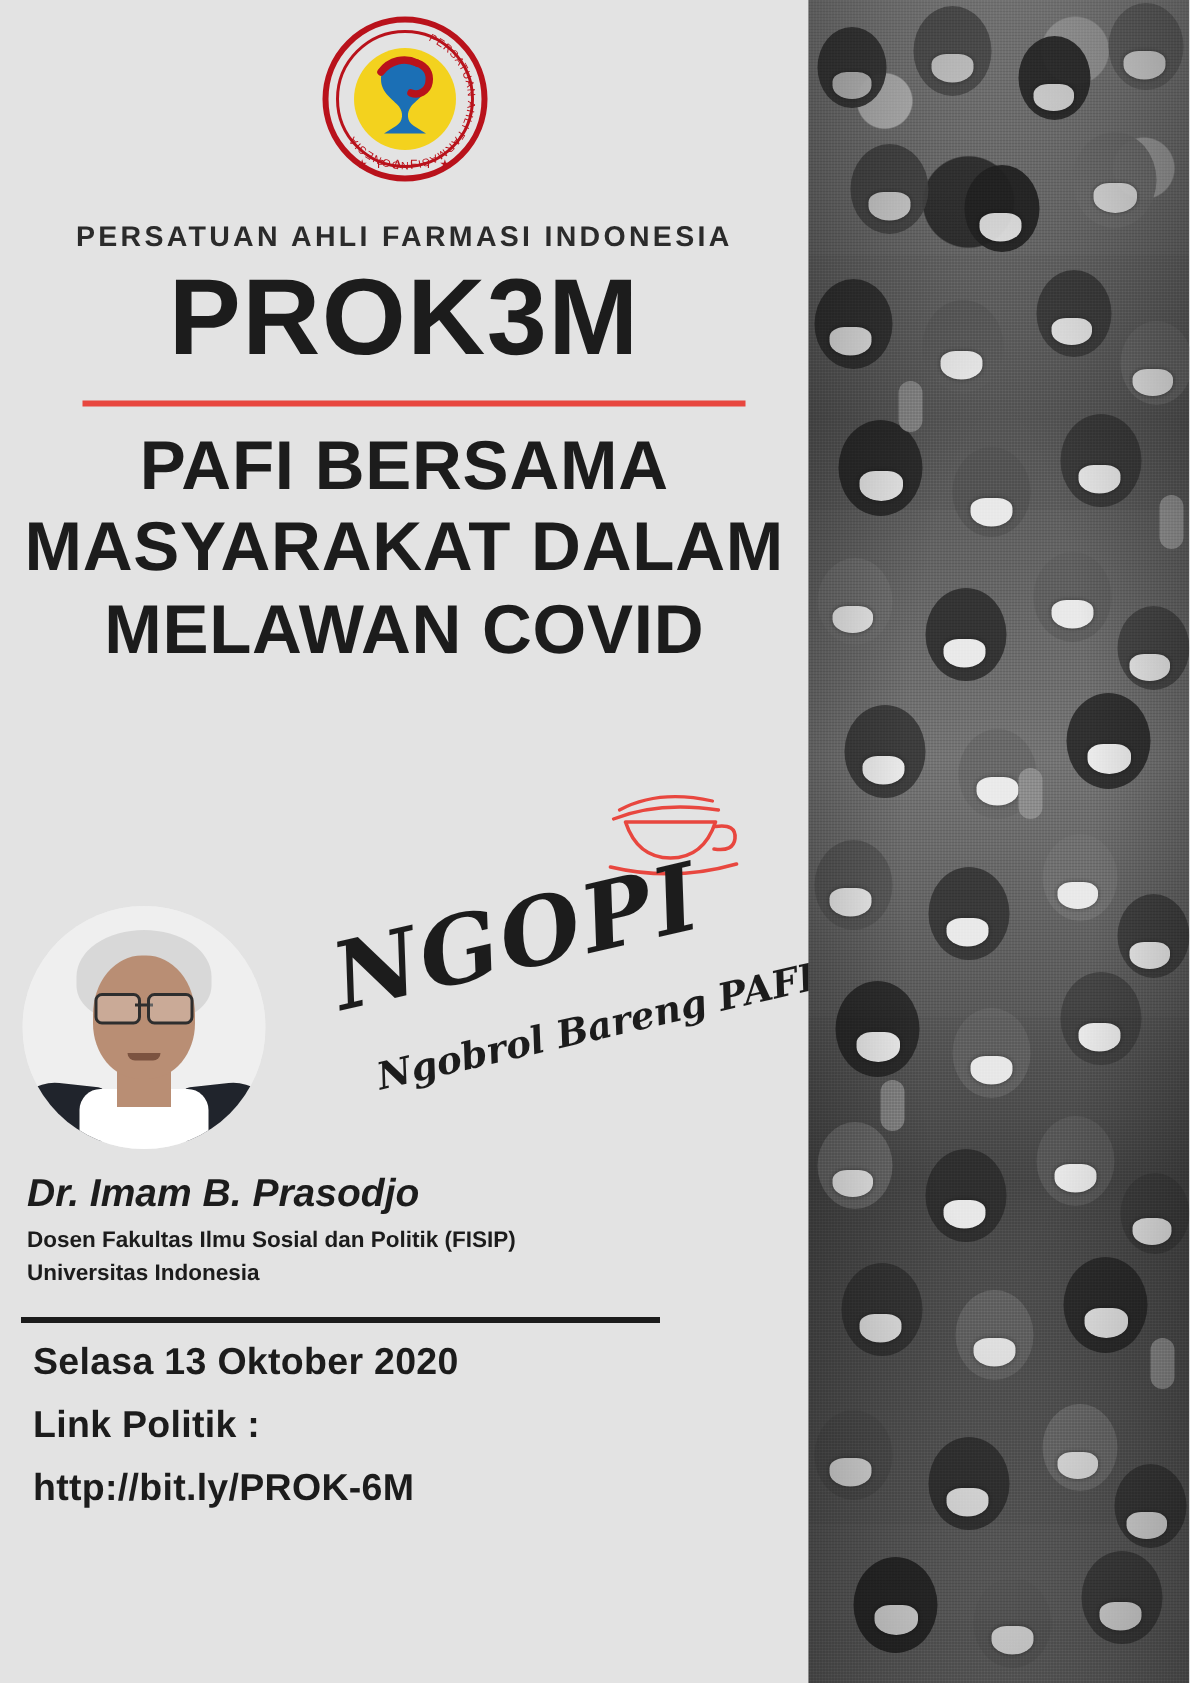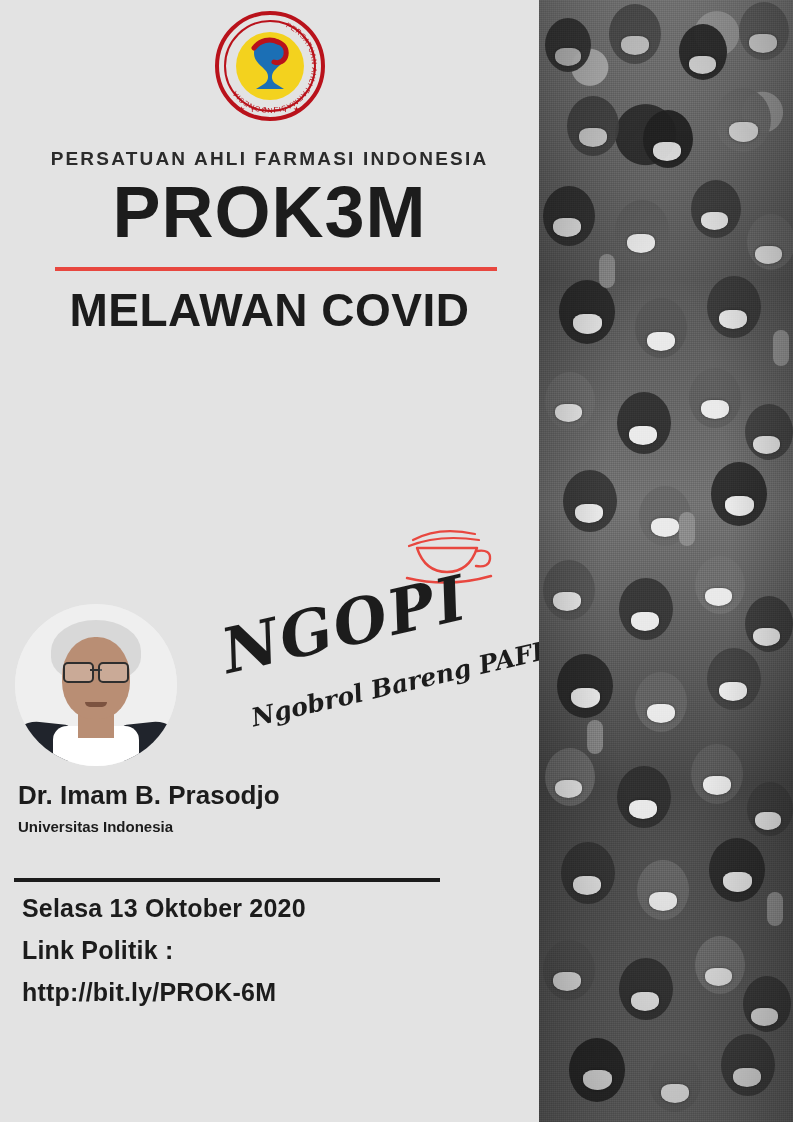--- a/index.html
+++ b/index.html
@@ -240,20 +240,21 @@
   .av-suit-l { left: -8px; border-radius: 30px 6px 0 0; transform: rotate(6deg); }
   .av-suit-r { right: -8px; border-radius: 6px 30px 0 0; transform: rotate(-6deg); }
 
   .speaker-name {
     position: absolute;
     left: 18px;
     top: 780px;
     font-size: 26px;
     font-weight: bold;
     color: #1c1c1c;
+    font-style: italic;
   }
   .speaker-role {
     position: absolute;
     left: 18px;
     top: 816px;
     font-size: 15px;
     font-weight: bold;
     color: #1c1c1c;
     line-height: 1.45;
     width: 480px;
@@ -305,20 +306,22 @@
       </svg>
     </div>
 
     <div class="org-name">PERSATUAN AHLI FARMASI INDONESIA</div>
 
     <div class="title-main">PROK3M</div>
 
     <div class="rule-red"></div>
 
     <div class="subtitle">
+      <div>PAFI BERSAMA</div>
+      <div>MASYARAKAT DALAM</div>
       <div>MELAWAN COVID</div>
     </div>
 
     <div class="ngopi-wrap">
       <div class="cup">
         <svg width="120" height="70" viewBox="0 0 120 70" aria-hidden="true">
           <path d="M18 22 q26 -14 62 -6" fill="none" stroke="#e8473f" stroke-width="2.2" stroke-linecap="round"></path>
           <path d="M14 28 q30 -12 70 -6" fill="none" stroke="#e8473f" stroke-width="2.2" stroke-linecap="round"></path>
           <path d="M22 30 q8 24 30 24 q22 0 30 -24 z" fill="none" stroke="#e8473f" stroke-width="2.4" stroke-linejoin="round"></path>
           <path d="M82 33 q14 -2 13 8 q-1 9 -14 7" fill="none" stroke="#e8473f" stroke-width="2.4" stroke-linecap="round"></path>
@@ -340,20 +343,21 @@
       <div class="av-mouth"></div>
       <div class="av-glasses">
         <div class="av-glass-l"></div>
         <div class="av-bridge"></div>
         <div class="av-glass-r"></div>
       </div>
     </div>
 
     <div class="speaker-name">Dr. Imam B. Prasodjo</div>
     <div class="speaker-role">
+      <div>Dosen Fakultas Ilmu Sosial dan Politik (FISIP)</div>
       <div>Universitas Indonesia</div>
     </div>
 
     <div class="rule-black"></div>
 
     <div class="details">
       <div>Selasa 13 Oktober 2020</div>
       <div>Link Politik :</div>
       <div>http://bit.ly/PROK-6M</div>
     </div>

